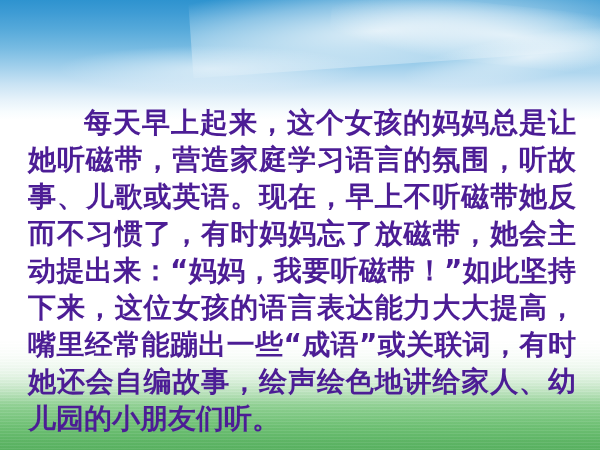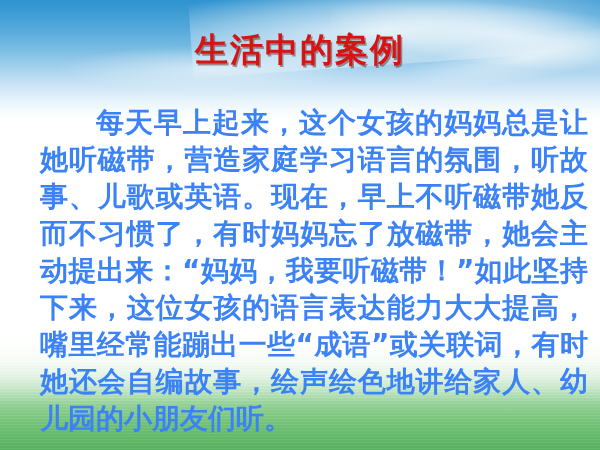--- a/index.html
+++ b/index.html
@@ -131,28 +131,28 @@
     font-weight: bold;
     letter-spacing: 2px;
     color: #d71414;
     text-shadow: 1.5px 1.5px 0 rgba(90,20,20,0.45);
     line-height: 1.1;
     white-space: nowrap;
   }
 
   .body-text {
     position: absolute;
-    left: 40px;
+    left: 28px;
     top: 104px;
     width: 548px;
     font-family: "DejaVu Sans", "Liberation Sans", sans-serif;
     font-size: 28px;
     font-weight: bold;
     line-height: 37px;
-    color: #3b82f6;
+    color: #4c1d95;
     text-align: justify;
     text-justify: inter-character;
     text-indent: 56px;
     letter-spacing: 0px;
     word-break: break-all;
   }
 </style>
 </head>
 <body>
 
@@ -162,18 +162,17 @@
   <div class="bg-cloud-a"></div>
   <div class="bg-cloud-b"></div>
   <div class="bg-cloud-c"></div>
   <div class="bg-cloud-d"></div>
 
   <div class="bg-field"></div>
   <div class="bg-field-stripes"></div>
   <div class="bg-field-haze"></div>
 
   <div class="content">
-    <div class="slide-title">生活中的案例</div>
 
     <div class="body-text">每天早上起来，这个女孩的妈妈总是让她听磁带，营造家庭学习语言的氛围，听故事、儿歌或英语。现在，早上不听磁带她反而不习惯了，有时妈妈忘了放磁带，她会主动提出来：“妈妈，我要听磁带！”如此坚持下来，这位女孩的语言表达能力大大提高，嘴里经常能蹦出一些“成语”或关联词，有时她还会自编故事，绘声绘色地讲给家人、幼儿园的小朋友们听。</div>
   </div>
 
 </div>
 
 </body></html>

